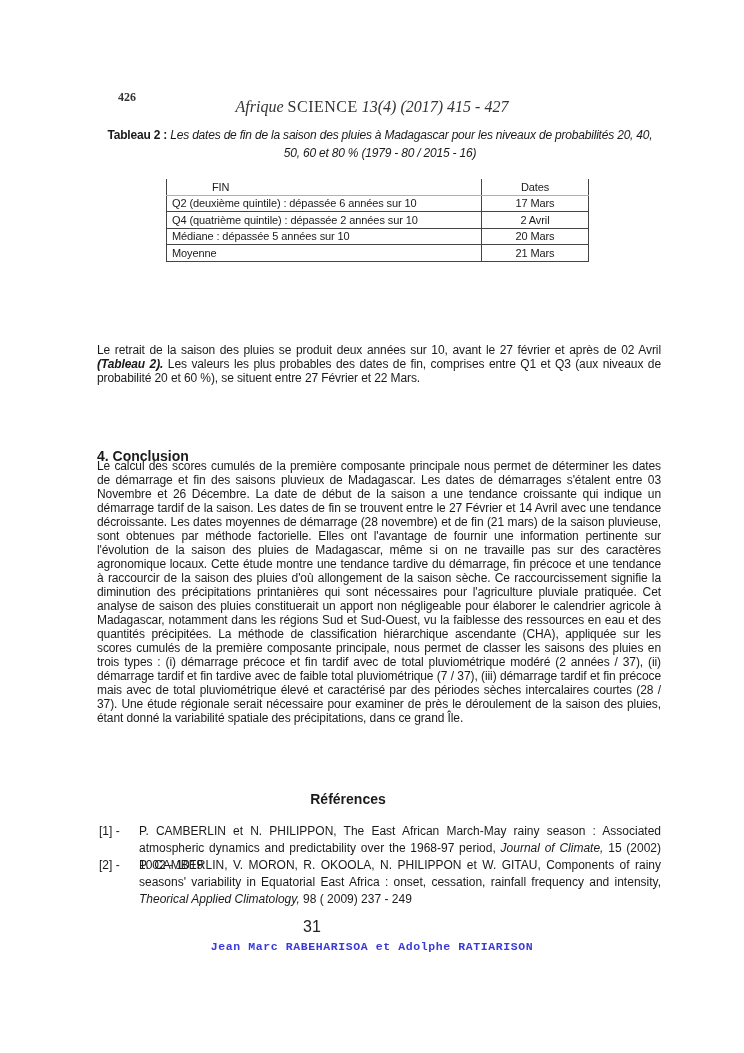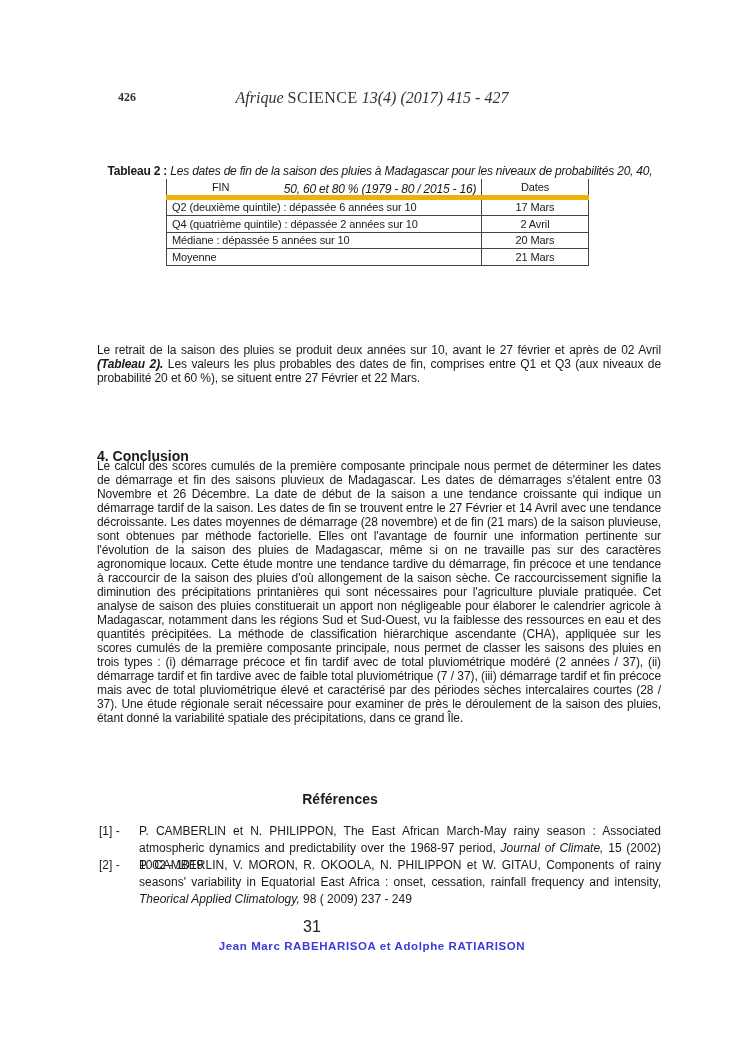--- a/index.html
+++ b/index.html
@@ -1,41 +1,41 @@
 <!DOCTYPE html>
 <html><head>
 <meta charset="utf-8">
 <style>
   html, body { margin: 0; padding: 0; background: #ffffff; }
   body { width: 744px; height: 1053px; position: relative; overflow: hidden;
          font-family: "Liberation Sans", sans-serif; color: #1a1a1a; }
   .abs { position: absolute; }
   .header-num { left: 118px; top: 90px; font-family: "Liberation Serif", serif; font-size: 12px; font-weight: bold; color: #333; }
-  .header-journal { left: 0; width: 744px; top: 89px; text-align: center; font-family: "Liberation Serif", serif; font-size: 16px; color: #333; box-sizing: border-box; }
+  .header-journal { left: 0; width: 744px; top: 98px; text-align: center; font-family: "Liberation Serif", serif; font-size: 16px; color: #333; box-sizing: border-box; }
   .header-journal .brand { font-style: italic; }
   .header-journal .sci { font-style: normal; letter-spacing: 0.5px; }
   .header-journal .ref { font-style: italic; }
-  .caption { left: 100px; width: 560px; top: 126px; text-align: center; font-size: 12px; line-height: 18px; letter-spacing: -0.2px; margin-top: 36px; }
+  .caption { left: 100px; width: 560px; top: 126px; text-align: center; font-size: 12px; line-height: 18px; letter-spacing: -0.2px; }
   .caption .lbl { font-weight: bold; }
   .caption .txt { font-style: italic; }
   table.fin { position: absolute; left: 166px; top: 179px; width: 423px; border-collapse: collapse; font-size: 11px; letter-spacing: -0.1px; }
   table.fin td, table.fin th { height: 15.5px; padding: 0 5px; line-height: 14px; }
-  table.fin th { font-weight: normal; border-left: 1px solid #444; border-right: 1px solid #444; border-bottom: 5px solid #eab308; }
+  table.fin th { font-weight: normal; border-left: 1px solid #444; border-right: 1px solid #444; border-bottom: 1px solid #eab308; }
   table.fin th.c1 { text-align: left; padding-left: 45px; }
   table.fin td { border: 1px solid #444; }
   table.fin .c2 { text-align: center; width: 96px; margin-top: 16px; }
   .para { left: 97px; width: 564px; font-size: 12px; line-height: 14px; text-align: justify; letter-spacing: -0.1px; }
   .para .it { font-style: italic; font-weight: bold; }
   .h-conclusion { left: 97px; top: 448px; font-size: 14px; font-weight: bold; }
-  .h-refs { left: 8px; width: 664px; top: 791px; text-align: center; font-size: 14px; font-weight: bold; }
+  .h-refs { left: 16px; width: 664px; top: 791px; text-align: center; font-size: 14px; font-weight: bold; }
   .ref-item { left: 99px; width: 562px; font-size: 12px; line-height: 17px; }
   .ref-item .num { position: absolute; left: 0; top: 0; width: 40px; }
   .ref-item .body { margin-left: 40px; text-align: justify; }
   .ref-item .it { font-style: italic; }
-  .authors { left: 0; width: 744px; top: 940px; text-align: center; font-size: 11.5px; font-weight: bold; color: #3a3ad8; letter-spacing: 0.6px; }
+  .authors { left: 0; width: 744px; top: 940px; text-align: center; font-size: 11.5px; font-weight: bold; color: #3a3ad8; letter-spacing: 0.6px; font-family: Liberation Mono, monospace; }
   .pagenum { left: 0; width: 624px; top: 918px; text-align: center; font-size: 16px; color: #222; }
 </style>
 </head>
 <body>
 
 <div class="abs header-num">426</div>
 <div class="abs header-journal">
   <span class="brand">Afrique</span>
   <span class="sci">SCIENCE</span>
   <span class="ref">13(4) (2017) 415 - 427</span>

